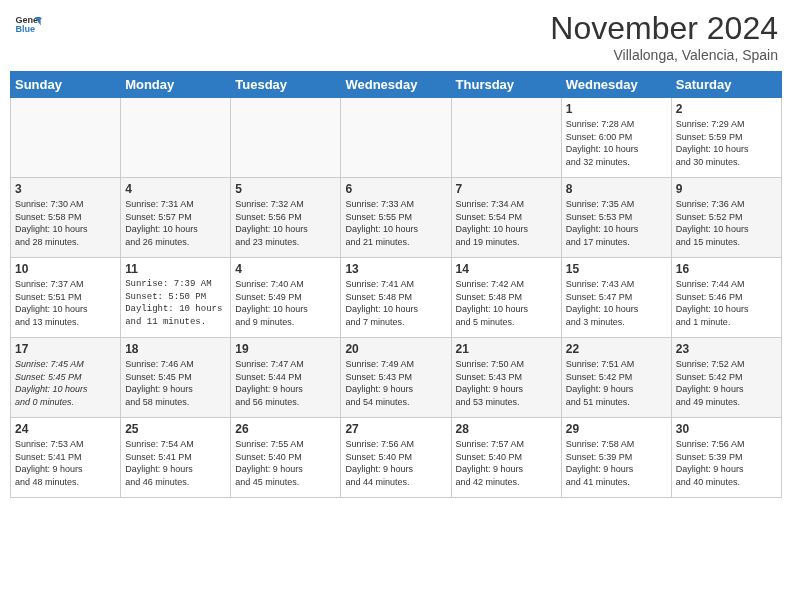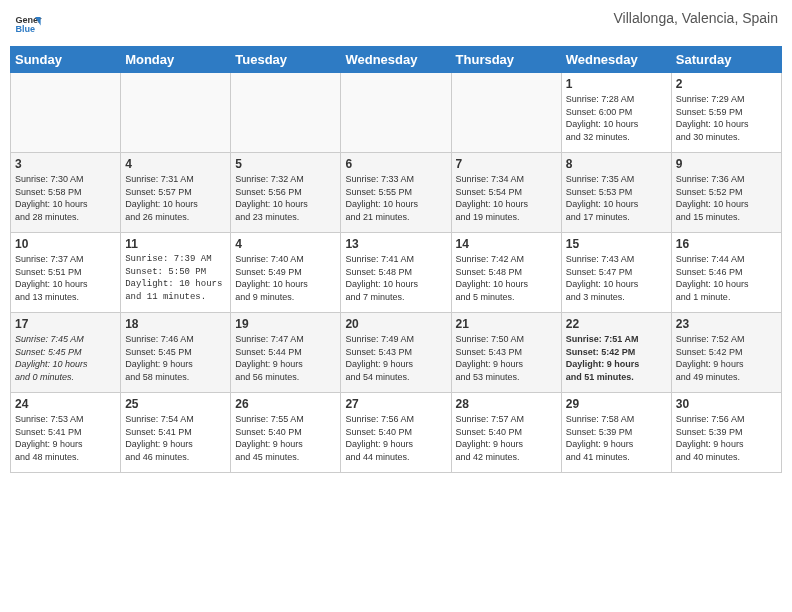--- a/index.html
+++ b/index.html
@@ -84,20 +84,21 @@
 
 <div class="header">
   <div class="logo">
     <svg class="logo-icon" viewBox="0 0 40 40">
       <text x="2" y="18" font-size="13" font-weight="bold" fill="#333">General</text>
       <text x="2" y="31" font-size="13" font-weight="bold" fill="#2e7bc4">Blue</text>
       <polygon points="30,10 38,10 38,22" fill="#2e7bc4"></polygon>
     </svg>
   </div>
   <div class="title-block">
+    <div class="month-title">November 2024</div>
     <div class="subtitle">Villalonga, Valencia, Spain</div>
   </div>
 </div>
 
 <table>
   <thead>
     <tr>
     <th>Sunday</th>
         <th>Monday</th>
         <th>Tuesday</th>
@@ -262,21 +263,21 @@
         </td>
         <td>
           <span class="day-num">21</span>
           <div class="day-info" style="white-space: pre-line;">Sunrise: 7:50 AM
 Sunset: 5:43 PM
 Daylight: 9 hours
 and 53 minutes.</div>
         </td>
         <td>
           <span class="day-num">22</span>
-          <div class="day-info" style="white-space: pre-line; font-weight: bold;">Sunrise: 7:51 AM
+          <div class="day-info" style="white-space: pre-line;">Sunrise: 7:51 AM
 Sunset: 5:42 PM
 Daylight: 9 hours
 and 51 minutes.</div>
         </td>
         <td>
           <span class="day-num">23</span>
           <div class="day-info" style="white-space: pre-line;">Sunrise: 7:52 AM
 Sunset: 5:42 PM
 Daylight: 9 hours
 and 49 minutes.</div>

